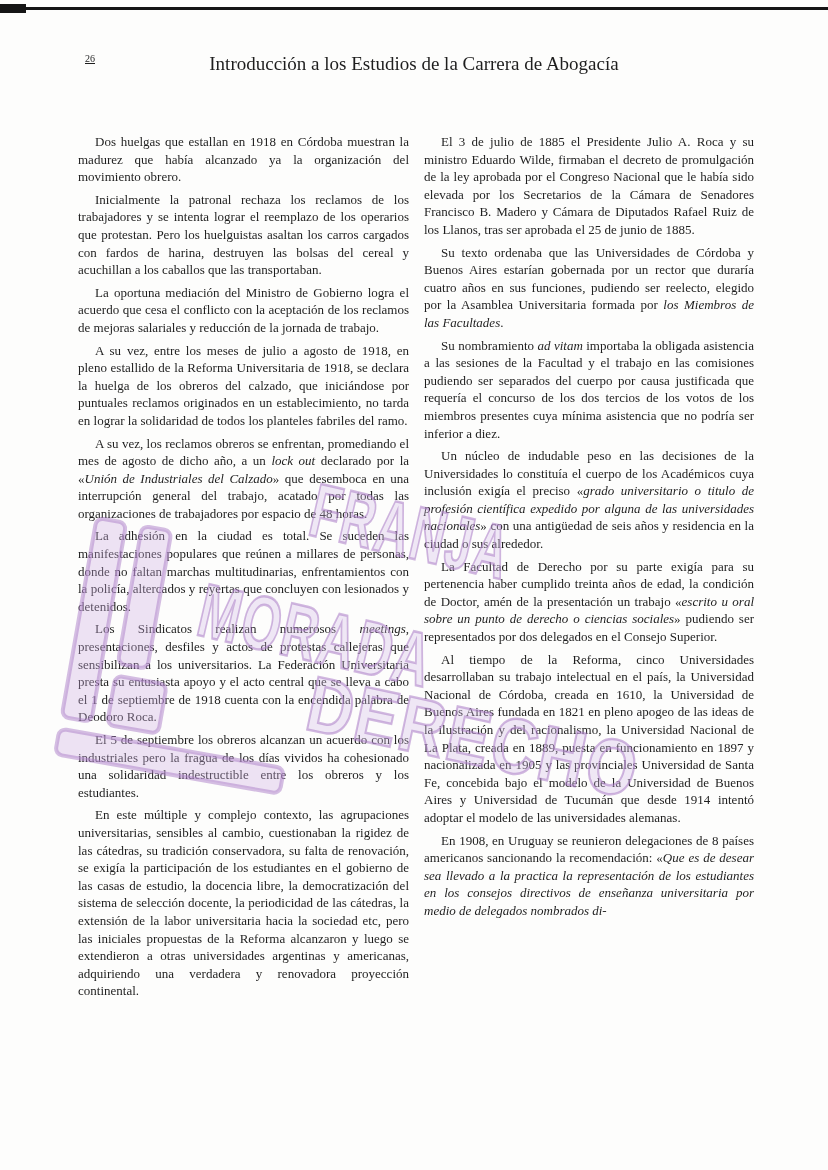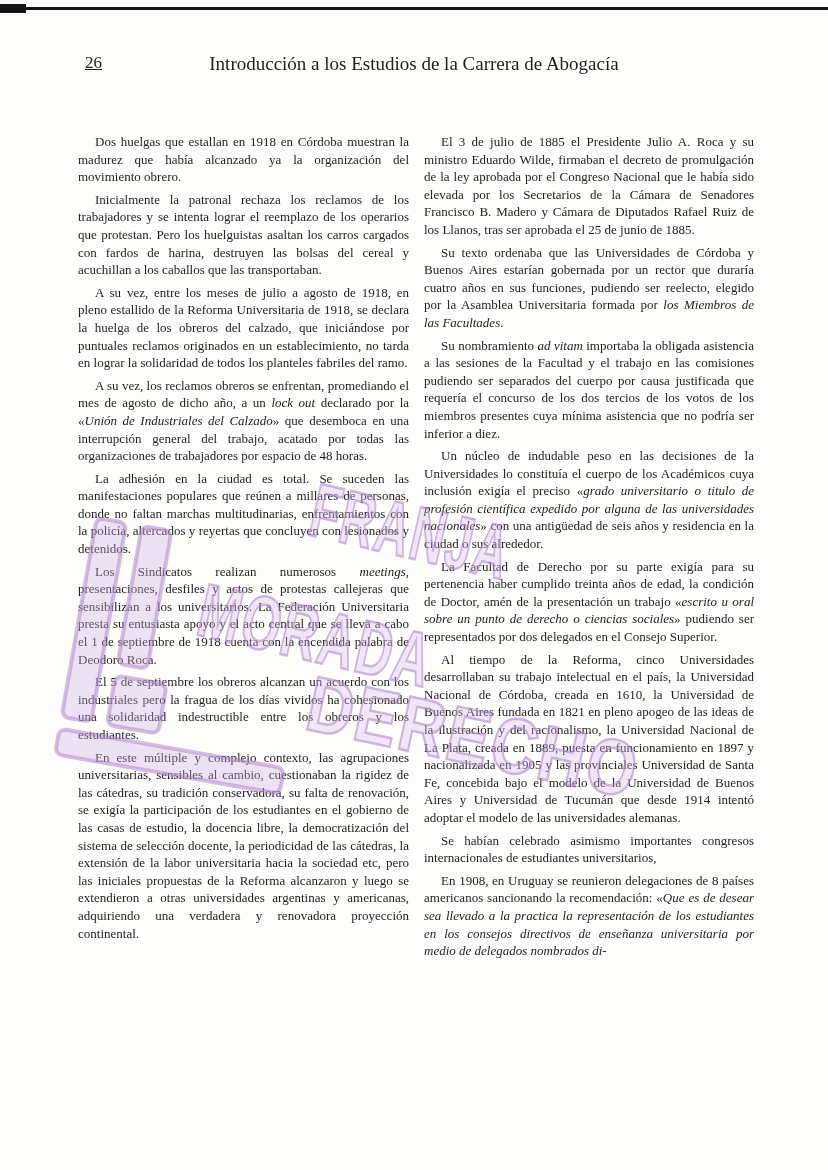--- a/index.html
+++ b/index.html
@@ -3,21 +3,21 @@
 <meta charset="utf-8">
 <style>
   html,body{margin:0;padding:0;background:#e8e8e8;}
   .page{
     position:relative;width:828px;height:1170px;margin:0 auto;
     background:#fdfdfc;overflow:hidden;
     font-family:"Liberation Serif", serif;color:#1e1e1e;
   }
   .topline{position:absolute;top:7px;left:0;width:828px;height:3px;background:#151515;}
   .topline-corner{position:absolute;top:4px;left:0;width:26px;height:9px;background:#151515;}
-  .pagenum{position:absolute;top:53px;left:85px;font-size:17px;text-decoration:underline;}
+  .pagenum{position:absolute;top:53px;left:85px;font-size:10px;text-decoration:underline;}
   .header-title{position:absolute;top:53px;left:0;width:828px;text-align:center;font-size:19px;}
   .col{
     position:absolute;top:97px;text-align:justify;
     font-size:13px;line-height:17.6px;
     hyphens:auto;margin-top:36px;-webkit-hyphens:auto;
   }
   .col-left{left:78px;width:331px;}
   .col-right{left:424px;width:330px;}
   .col p{margin:0 0 5px 0;text-indent:17px;}
   .col i{font-style:italic;}
@@ -40,35 +40,35 @@
 <div class="page">
   <div class="topline"></div>
   <div class="topline-corner"></div>
 
   <div class="pagenum">26</div>
   <div class="header-title">Introducción a los Estudios de la Carrera de Abogacía</div>
 
   <div class="col col-left" id="col-left">
       <p><span>Dos huelgas que estallan en 1918 en Córdoba muestran la madurez que había alcanzado ya la organización del movimiento obrero.</span></p>
       <p><span>Inicialmente la patronal rechaza los reclamos de los trabajadores y se intenta lograr el reemplazo de los operarios que protestan. Pero los huelguistas asaltan los carros cargados con fardos de harina, destruyen las bolsas del cereal y acuchillan a los caballos que las transportaban.</span></p>
+      <p><span>La oportuna mediación del Ministro de Gobierno logra el acuerdo que cesa el conflicto con la aceptación de los reclamos de mejoras salariales y reducción de la jornada de trabajo.</span></p>
       <p><span>A su vez, entre los meses de julio a agosto de 1918, en pleno estallido de la Reforma Universitaria de 1918, se declara la huelga de los obreros del calzado, que iniciándose por puntuales reclamos originados en un establecimiento, no tarda en lograr la solidaridad de todos los planteles fabriles del ramo.</span></p>
       <p><span>A su vez, los reclamos obreros se enfrentan, promediando el mes de agosto de dicho año, a un </span><i>lock out</i><span> declarado por la «</span><i>Unión de Industriales del Calzado</i><span>» que desemboca en una interrupción general del trabajo, acatado por todas las organizaciones de trabajadores por espacio de 48 horas.</span></p>
       <p><span>La adhesión en la ciudad es total. Se suceden las manifestaciones populares que reúnen a millares de personas, donde no faltan marchas multitudinarias, enfrentamientos con la policía, altercados y reyertas que concluyen con lesionados y detenidos.</span></p>
       <p><span>Los Sindicatos realizan numerosos </span><i>meetings</i><span>, presentaciones, desfiles y actos de protestas callejeras que sensibilizan a los universitarios. La Federación Universitaria presta su entusiasta apoyo y el acto central que se lleva a cabo el 1 de septiembre de 1918 cuenta con la encendida palabra de Deodoro Roca.</span></p>
       <p><span>El 5 de septiembre los obreros alcanzan un acuerdo con los industriales pero la fragua de los días vividos ha cohesionado una solidaridad indestructible entre los obreros y los estudiantes.</span></p>
       <p><span>En este múltiple y complejo contexto, las agrupaciones universitarias, sensibles al cambio, cuestionaban la rigidez de las cátedras, su tradición conservadora, su falta de renovación, se exigía la participación de los estudiantes en el gobierno de las casas de estudio, la docencia libre, la democratización del sistema de selección docente, la periodicidad de las cátedras, la extensión de la labor universitaria hacia la sociedad etc, pero las iniciales propuestas de la Reforma alcanzaron y luego se extendieron a otras universidades argentinas y americanas, adquiriendo una verdadera y renovadora proyección continental.</span></p>
     </div>
   <div class="col col-right" id="col-right">
       <p><span>El 3 de julio de 1885 el Presidente Julio A. Roca y su ministro Eduardo Wilde, firmaban el decreto de promulgación de la ley aprobada por el Congreso Nacional que le había sido elevada por los Secretarios de la Cámara de Senadores Francisco B. Madero y Cámara de Diputados Rafael Ruiz de los Llanos, tras ser aprobada el 25 de junio de 1885.</span></p>
       <p><span>Su texto ordenaba que las Universidades de Córdoba y Buenos Aires estarían gobernada por un rector que duraría cuatro años en sus funciones, pudiendo ser reelecto, elegido por la Asamblea Universitaria formada por </span><i>los Miembros de las Facultades</i><span>.</span></p>
       <p><span>Su nombramiento </span><i>ad vitam</i><span> importaba la obligada asistencia a las sesiones de la Facultad y el trabajo en las comisiones pudiendo ser separados del cuerpo por causa justificada que requería el concurso de los dos tercios de los votos de los miembros presentes cuya mínima asistencia que no podría ser inferior a diez.</span></p>
       <p><span>Un núcleo de indudable peso en las decisiones de la Universidades lo constituía el cuerpo de los Académicos cuya inclusión exigía el preciso «</span><i>grado universitario o titulo de profesión científica expedido por alguna de las universidades nacionales</i><span>» con una antigüedad de seis años y residencia en la ciudad o sus alrededor.</span></p>
       <p><span>La Facultad de Derecho por su parte exigía para su pertenencia haber cumplido treinta años de edad, la condición de Doctor, amén de la presentación un trabajo «</span><i>escrito u oral sobre un punto de derecho o ciencias sociales</i><span>» pudiendo ser representados por dos delegados en el Consejo Superior.</span></p>
       <p><span>Al tiempo de la Reforma, cinco Universidades desarrollaban su trabajo intelectual en el país, la Universidad Nacional de Córdoba, creada en 1610, la Universidad de Buenos Aires fundada en 1821 en pleno apogeo de las ideas de la ilustración y del racionalismo, la Universidad Nacional de La Plata, creada en 1889, puesta en funcionamiento en 1897 y nacionalizada en 1905 y las provinciales Universidad de Santa Fe, concebida bajo el modelo de la Universidad de Buenos Aires y Universidad de Tucumán que desde 1914 intentó adoptar el modelo de las universidades alemanas.</span></p>
-      <p><span>Se habían celebrado asimismo importantes congresos internacionales de estudiantes universitarios,</span></p>
       <p><span>En 1908, en Uruguay se reunieron delegaciones de 8 países americanos sancionando la recomendación: «</span><i>Que es de desear sea llevado a la practica la representación de los estudiantes en los consejos directivos de enseñanza universitaria por medio de delegados nombrados di-</i></p>
     </div>
 
   <div class="wm-layer">
     <svg class="wm-logo" width="255" height="270" viewBox="0 0 255 270">
       <g fill="rgba(205,172,225,0.34)" stroke="rgba(171,125,199,0.5)" stroke-width="4">
         <rect x="12" y="18" width="30" height="202" rx="7"></rect>
         <rect x="58" y="18" width="30" height="140" rx="7"></rect>
         <rect x="58" y="170" width="52" height="50" rx="7"></rect>
         <rect x="12" y="232" width="228" height="26" rx="7"></rect>

